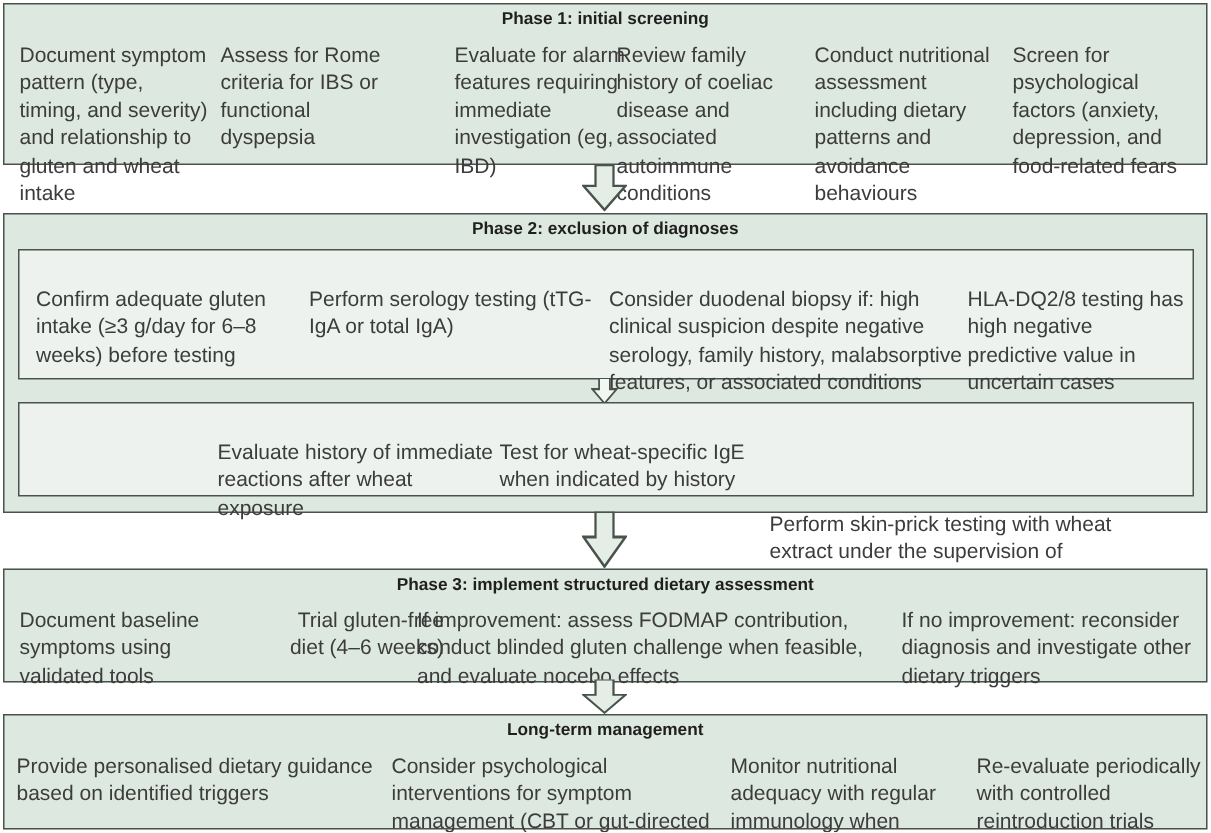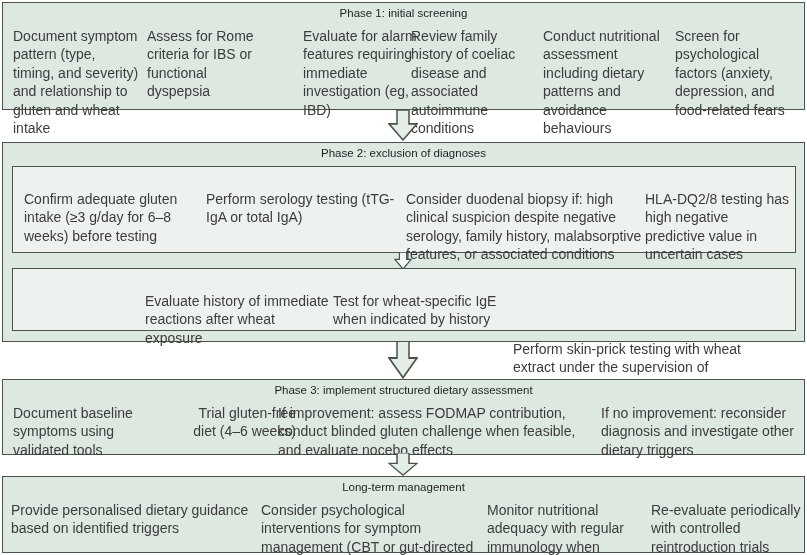--- a/index.html
+++ b/index.html
@@ -16,21 +16,21 @@
     box-sizing:border-box;
   }
   .inner-box {
     position:absolute;
     background:var(--inner-box-fill,#edf2ee);
     border:1.4px solid var(--border,#4a524c);
     box-sizing:border-box;
   }
   .ptitle {
     position:absolute; left:0; right:0; top:4px;
-    text-align:center; font-weight:normal;
+    text-align:center; font-weight:bold;
     font-size:11.5px; color:var(--heading-text,#1f1f1f);
   }
   .col {
     position:absolute;
     font-size:14px; line-height:1.32;
     color:var(--body-text,#3c3c3c);
   }
   .arrow { position:absolute; }
   .arrow svg { display:block; width:100%; height:100%; }
   .arrow polygon {

